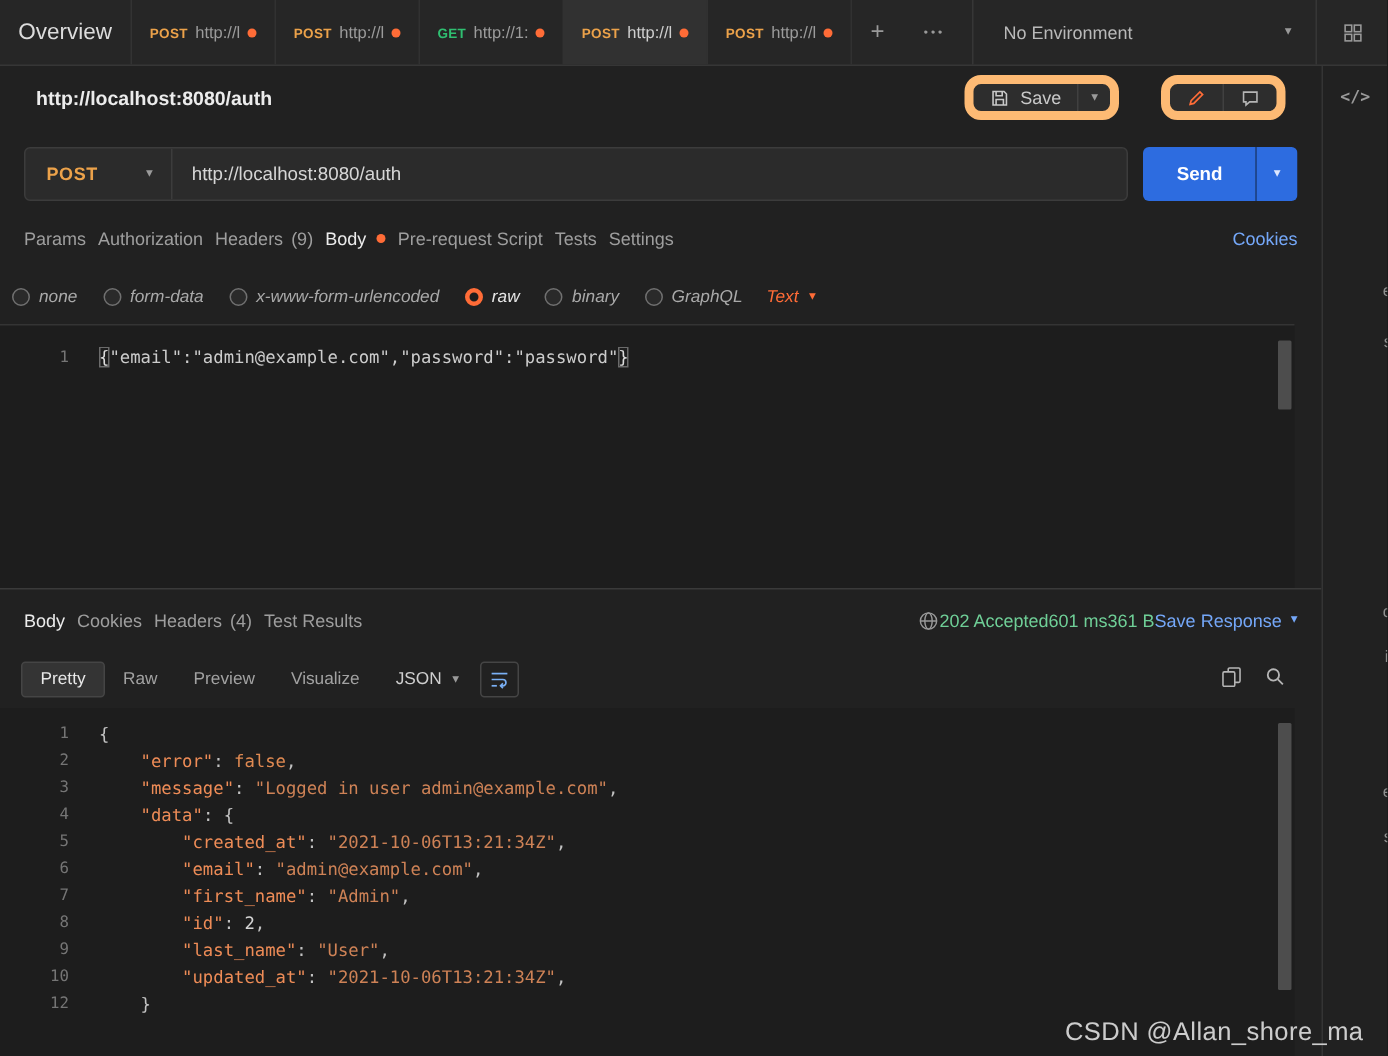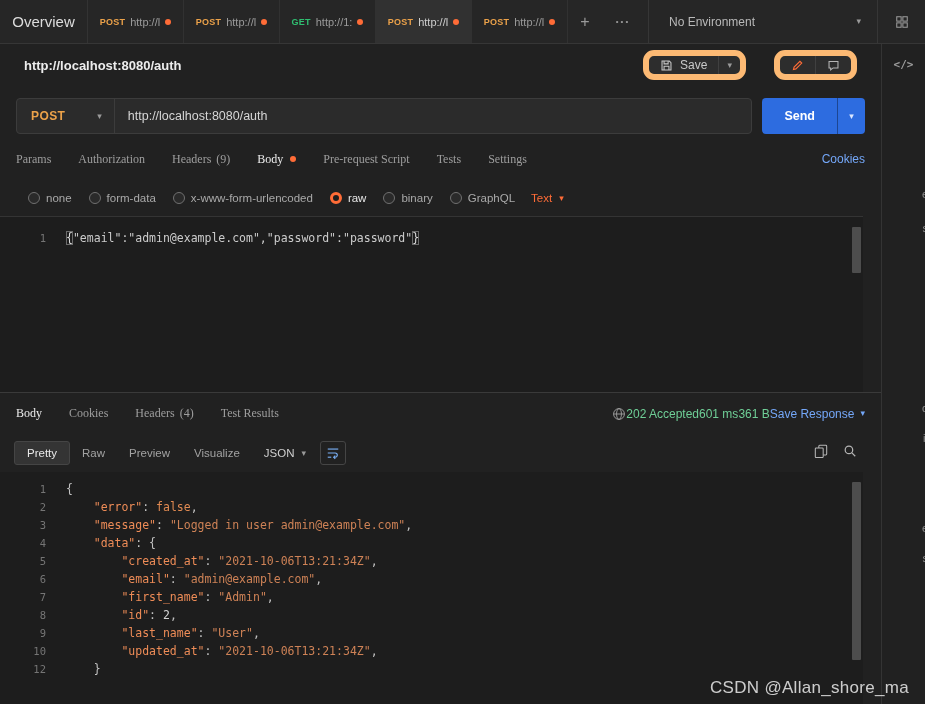--- a/index.html
+++ b/index.html
@@ -41,29 +41,29 @@
   .url-box { flex:1; height:36px; background:#2b2b2b; border:1px solid #3c3c3c; border-radius:4px; display:flex; align-items:center; overflow:hidden; }
   .method { height:100%; display:flex; align-items:center; gap:32px; padding:0 12px 0 14px; border-right:1px solid #3c3c3c; }
   .method-label { font-size:12px; font-weight:700; color:var(--post); letter-spacing:.4px; }
   .url-text { padding-left:13px; font-size:12.5px; color:#d6d6d6; }
   .send-btn { height:36px; display:flex; border-radius:4px; overflow:hidden; }
   .send-main { background:var(--send); color:#fff; font-size:12.5px; font-weight:600; display:flex; align-items:center; padding:0 22px; }
   .send-chev { background:var(--send); border-left:1px solid rgba(0,0,0,.35); width:28px; display:flex; align-items:center; justify-content:center; }
 
   
   .reqtabs { height:42px; display:flex; align-items:center; padding:0 16px; }
-  .tabs { display:flex; gap:27px;font-family:Liberation Serif, serif; }
+  .tabs { display:flex; gap:8px; }
   .section-tab { font-size:12px; color:#9e9e9e; display:flex; align-items:center; white-space:nowrap; }
   .section-tab.active { color:#ececec; }
   .tab-count { margin-left:2px; }
   .content-dot { width:6px; height:6px; border-radius:50%; background:var(--accent); margin-left:7px; }
   .cookies { margin-left:auto; color:var(--link); font-size:12px; }
 
   
-  .bodytypes { height:36px; display:flex; align-items:center; padding:0 28px; }
+  .bodytypes { height:36px; display:flex; align-items:center; padding:0 8px;font-style:italic; }
   .opts { display:flex; align-items:center; gap:17px; }
   .radio-opt { display:flex; align-items:center; gap:6px; font-size:11.5px; color:#a9a9a9; white-space:nowrap; }
   .radio { width:12px; height:12px; border-radius:50%; border:1px solid #707070; background:#2a2a2a; flex:none; }
   .radio-opt.selected .radio { border:3.5px solid var(--accent); background:#1d1d1d; }
   .radio-opt.selected .radio-label { color:#e6e6e6; }
   .lang { margin-left:16px; display:flex; align-items:center; gap:7px; font-size:11.5px; color:var(--accent); }
 
   
   .editor { position:relative; background:#1d1d1d; margin-right:18px; font-family:"DejaVu Sans Mono",monospace; }
   .req-editor { height:176px; border-top:1px solid #343434; padding-top:12px; }

